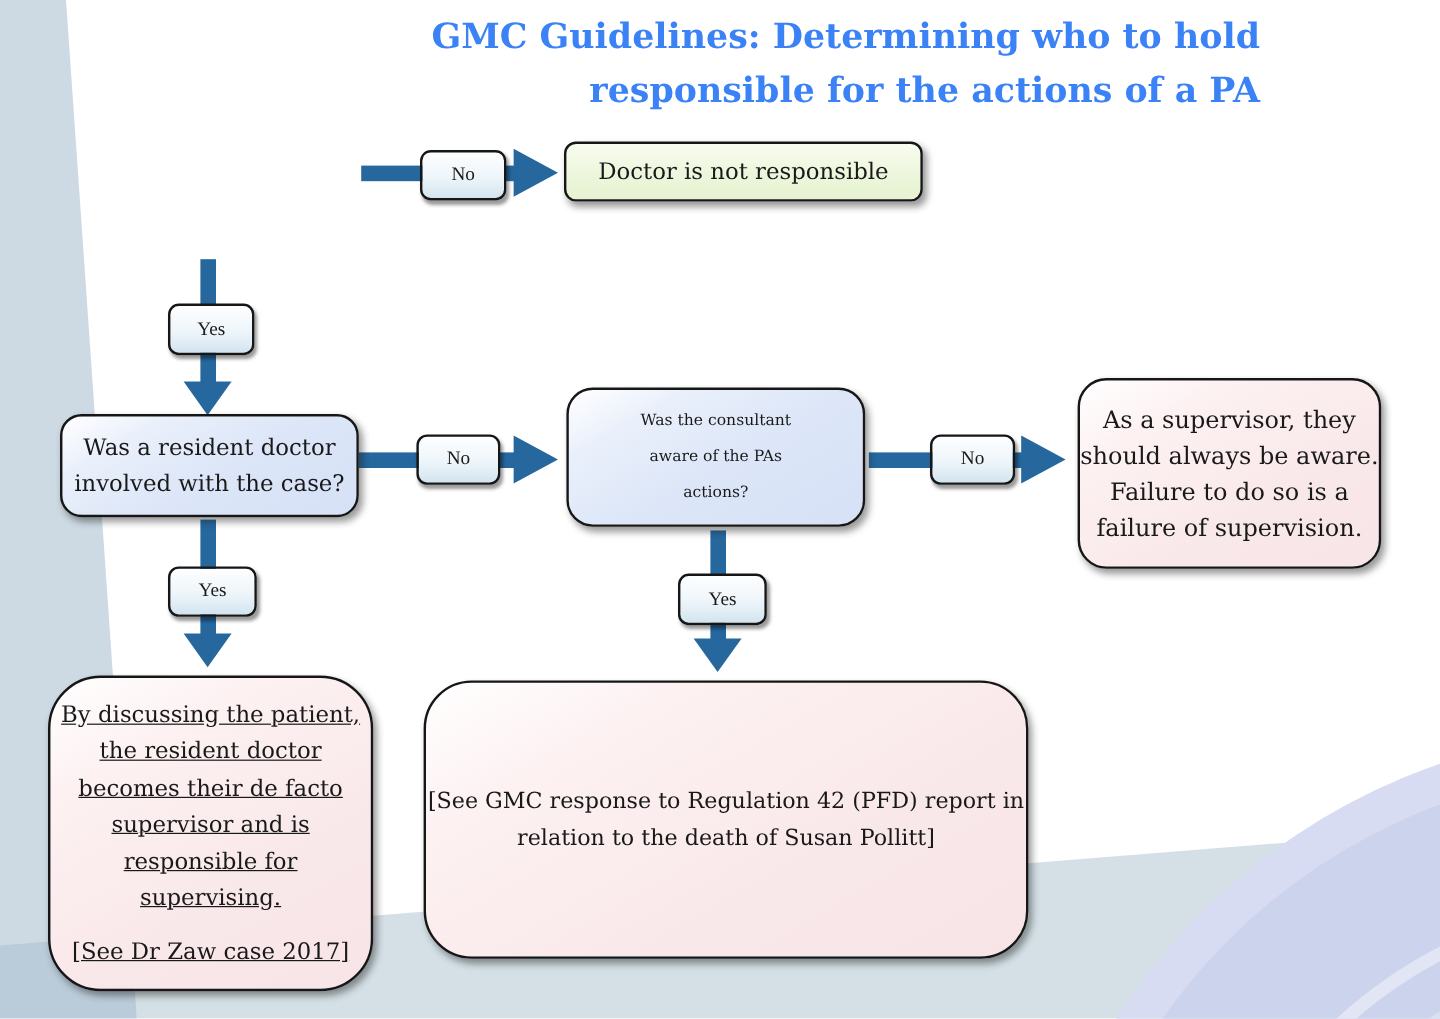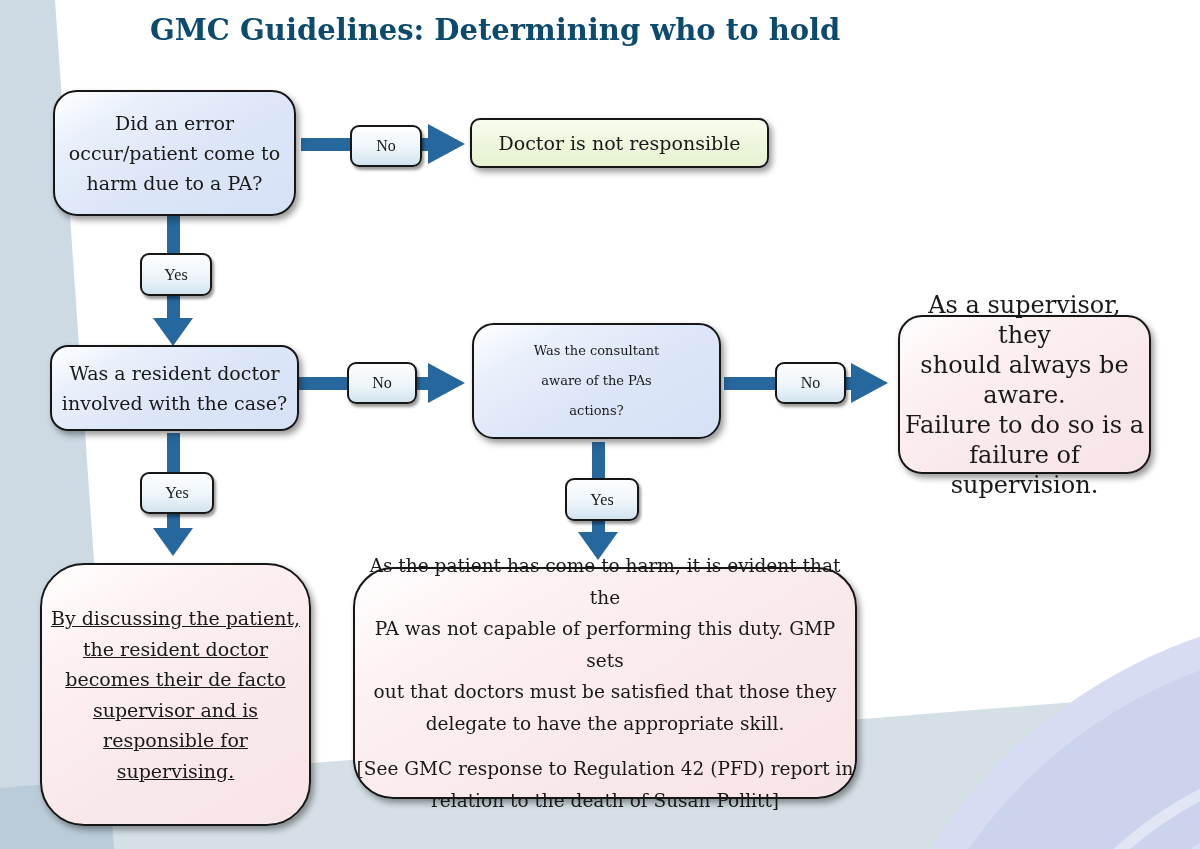--- a/index.html
+++ b/index.html
@@ -14,38 +14,38 @@
   .band-bottom{background:rgba(170,193,205,0.5);
     clip-path:polygon(0px 788px,1200px 692px,1200px 849px,0px 849px);z-index:1;}
   .circle-outer{position:absolute;left:848px;top:608px;width:1044px;height:1044px;
     border-radius:50%;background:#d7dcf3;z-index:3;}
   .circle-inner{position:absolute;left:880px;top:640px;width:980px;height:980px;
     border-radius:50%;background:#ccd3ed;z-index:3;}
   .ring{position:absolute;border-radius:50%;background:transparent;z-index:4;}
   .ring1{left:985px;top:745px;width:770px;height:770px;border:11px solid rgba(255,255,255,0.42);}
   .ring2{left:1030px;top:790px;width:680px;height:680px;border:17px solid rgba(255,255,255,0.28);}
   
-  .title{position:absolute;left:150px;top:8px;width:900px;text-align:left;z-index:10;
-    color:#0c4a6e;font-weight:bold;font-size:29px;line-height:45px;}
+  .title{position:absolute;left:150px;top:8px;width:900px;text-align:right;z-index:10;
+    color:#3b82f6;font-weight:bold;font-size:29px;line-height:45px;}
   
   .node{position:absolute;z-index:10;border:2px solid #161616;
     display:flex;flex-direction:column;align-items:center;justify-content:center;
     text-align:center;white-space:pre-line;
     box-shadow:3px 4px 6px rgba(30,30,30,0.45);}
   .blue{background:linear-gradient(150deg,#ffffff 0%,#eaf0fb 22%,#dce6f8 55%,#d6e1f6 100%);}
   .green{background:linear-gradient(180deg,#f8fcef 0%,#edf6dc 55%,#e6f2d0 100%);}
   .pink{background:linear-gradient(150deg,#ffffff 0%,#fdf1f2 25%,#f9e8ea 65%,#f7e4e7 100%);}
   .tag{background:linear-gradient(180deg,#fdfeff 0%,#eef5fa 55%,#d2e4ef 100%);
     font-family:Liberation Serif, serif;font-size:16px;border-radius:9px;
     box-shadow:2px 3px 3px rgba(0,0,0,0.4);}
   .q1{left:53px;top:90px;width:239px;height:122px;border-radius:24px;font-size:19px;line-height:30px;}
   .greenbox{left:470px;top:118px;width:295px;height:46px;border-radius:10px;font-size:19px;}
   .q2{left:50px;top:345px;width:245px;height:82px;border-radius:18px;font-size:19px;line-height:30px;}
   .q3{left:472px;top:323px;width:245px;height:112px;border-radius:22px;font-size:13px;line-height:30px;}
-  .pink-right{left:898px;top:315px;width:249px;height:155px;border-radius:24px;font-size:24px;line-height:30px;}
+  .pink-right{left:898px;top:315px;width:249px;height:155px;border-radius:24px;font-size:20px;line-height:30px;}
   .pink-bl{left:40px;top:563px;width:267px;height:259px;border-radius:44px;font-size:19px;line-height:30.5px;text-decoration:underline;}
   .pink-bm{left:353px;top:567px;width:500px;height:228px;border-radius:40px;font-size:18.5px;line-height:31.5px;}
   .pink-bl p,.pink-bm p{margin:7px 0;}
   .no1{left:350px;top:125px;width:68px;height:38px;}
   .yes1{left:140px;top:253px;width:68px;height:39px;}
   .no2{left:347px;top:362px;width:66px;height:38px;}
   .yes2{left:140px;top:472px;width:70px;height:38px;}
   .no3{left:775px;top:362px;width:67px;height:38px;}
   .yes3{left:565px;top:478px;width:70px;height:39px;}
   
@@ -63,68 +63,63 @@
 
   <div class="bg band-bottom"></div>
   <div class="bg wedge-left"></div>
   <div class="circle-outer"></div>
   <div class="circle-inner"></div>
   <div class="ring ring1"></div>
   <div class="ring ring2"></div>
 
   <div class="title">
     <div>GMC Guidelines: Determining who to hold</div>
+    <div>responsible for the actions of a PA</div>
   </div>
 
   <div class="hshaft" style="left:301px;top:138px;width:130px;"></div>
   <div class="hhead" style="left:428px;top:124px;"></div>
 
   <div class="vshaft" style="left:167px;top:216px;height:104px;"></div>
   <div class="vhead" style="left:153px;top:318px;"></div>
 
   <div class="hshaft" style="left:299px;top:377px;width:132px;"></div>
   <div class="hhead" style="left:428px;top:363px;"></div>
 
   <div class="hshaft" style="left:724px;top:377px;width:129px;"></div>
   <div class="hhead" style="left:851px;top:363px;"></div>
 
   <div class="vshaft" style="left:167px;top:433px;height:97px;"></div>
   <div class="vhead" style="left:153px;top:528px;"></div>
 
   <div class="vshaft" style="left:592px;top:442px;height:92px;"></div>
   <div class="vhead" style="left:578px;top:532px;"></div>
 
-  <div class="node blue q1">Did an error
-occur/patient come to
-harm due to a PA?</div>
   <div class="node green greenbox">Doctor is not responsible</div>
   <div class="node blue q2">Was a resident doctor
 involved with the case?</div>
   <div class="node blue q3">Was the consultant
 aware of the PAs
 actions?</div>
   <div class="node pink pink-right">As a supervisor, they
 should always be aware.
 Failure to do so is a
 failure of supervision.</div>
 
   <div class="node pink pink-bl">
     <p>By discussing the patient,
 the resident doctor
 becomes their de facto
 supervisor and is
 responsible for
 supervising.</p>
+    <p>[See Dr Zaw case 2017]</p>
   </div>
 
   <div class="node pink pink-bm">
-    <p>As the patient has come to harm, it is evident that the
-PA was not capable of performing this duty. GMP sets
-out that doctors must be satisfied that those they
-delegate to have the appropriate skill.</p>
     <p>[See GMC response to Regulation 42 (PFD) report in
 relation to the death of Susan Pollitt]</p>
   </div>
 
   <div class="node tag no1">No</div>
   <div class="node tag yes1">Yes</div>
   <div class="node tag no2">No</div>
   <div class="node tag yes2">Yes</div>
   <div class="node tag no3">No</div>
   <div class="node tag yes3">Yes</div>

